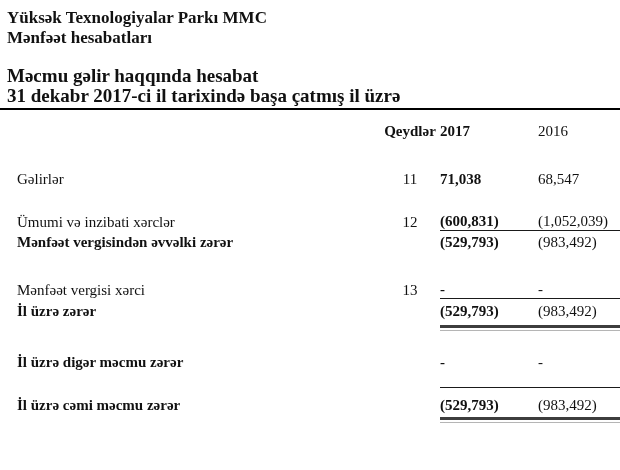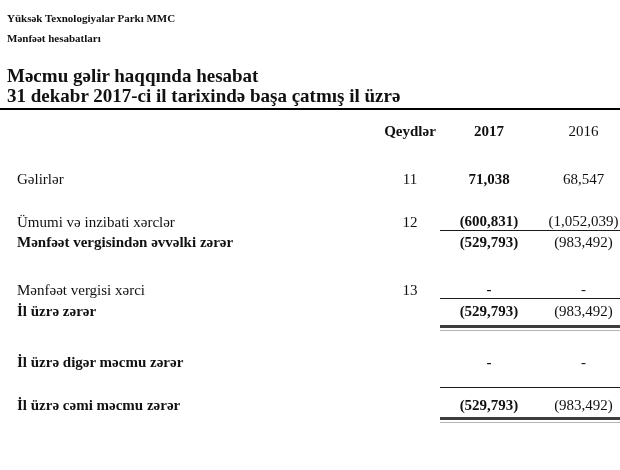--- a/index.html
+++ b/index.html
@@ -7,21 +7,21 @@
     width: 620px;
     height: 470px;
     background: #ffffff;
     color: #111111;
     font-family: "Liberation Serif", "DejaVu Serif", serif;
     overflow: hidden;
   }
   .doc-header {
     padding: 8px 8px 0 7px;
     font-weight: bold;
-    font-size: 11px;
+    font-size: 17px;
     line-height: 20px;
   }
   .section-header {
     margin-top: 18px;
     padding: 0 8px 2px 7px;
     border-bottom: 2.5px solid #000000;
     font-weight: bold;
     font-size: 19px;
     line-height: 20px;
   }
@@ -33,21 +33,21 @@
     font-size: 15px;
   }
   td {
     padding: 0;
     white-space: nowrap;
     overflow: visible;
     vertical-align: bottom;
   }
   .lbl   { text-align: left; }
   .c-note{ text-align: center; }
-  .c-num { text-align: center; }
+  .c-num { text-align: left; }
   .b     { font-weight: bold; }
 
   tr.h-head1 td { height: 30px; }
   tr.h-head2 td { height: 22px; }
   tr.sp28 td { height: 28px; }
   tr.sp24 td { height: 24px; }
   tr.sp16 td { height: 16px; }
   tr.h-std  td { height: 20px; }
   tr.h-line td { height: 18px; }
   tr.h-line td.c-num { border-bottom: 1.5px solid #1a1a1a; }

